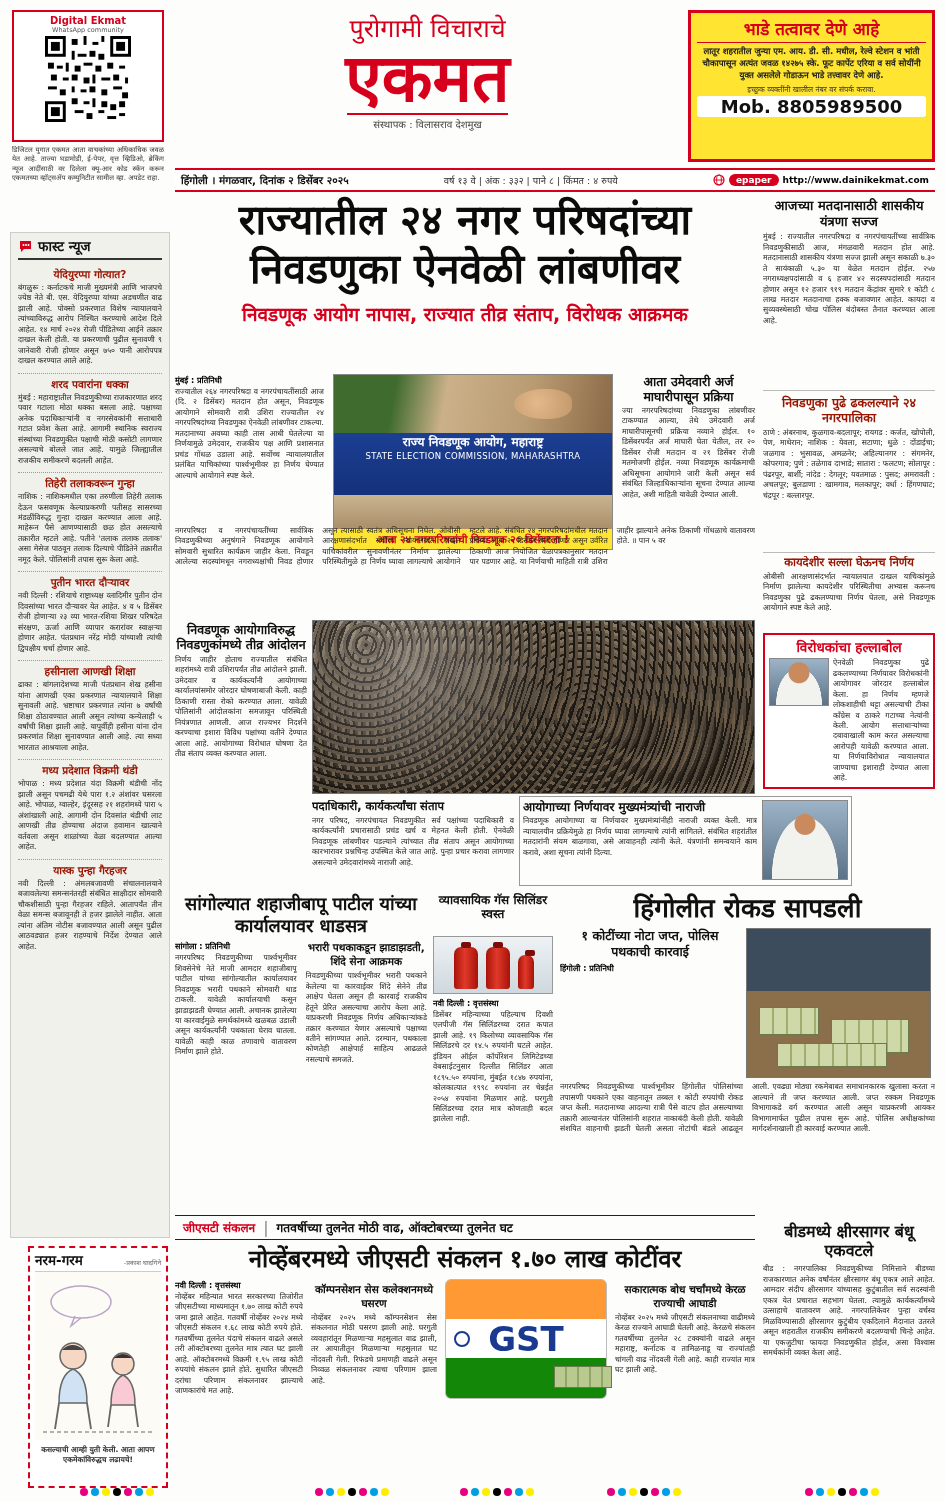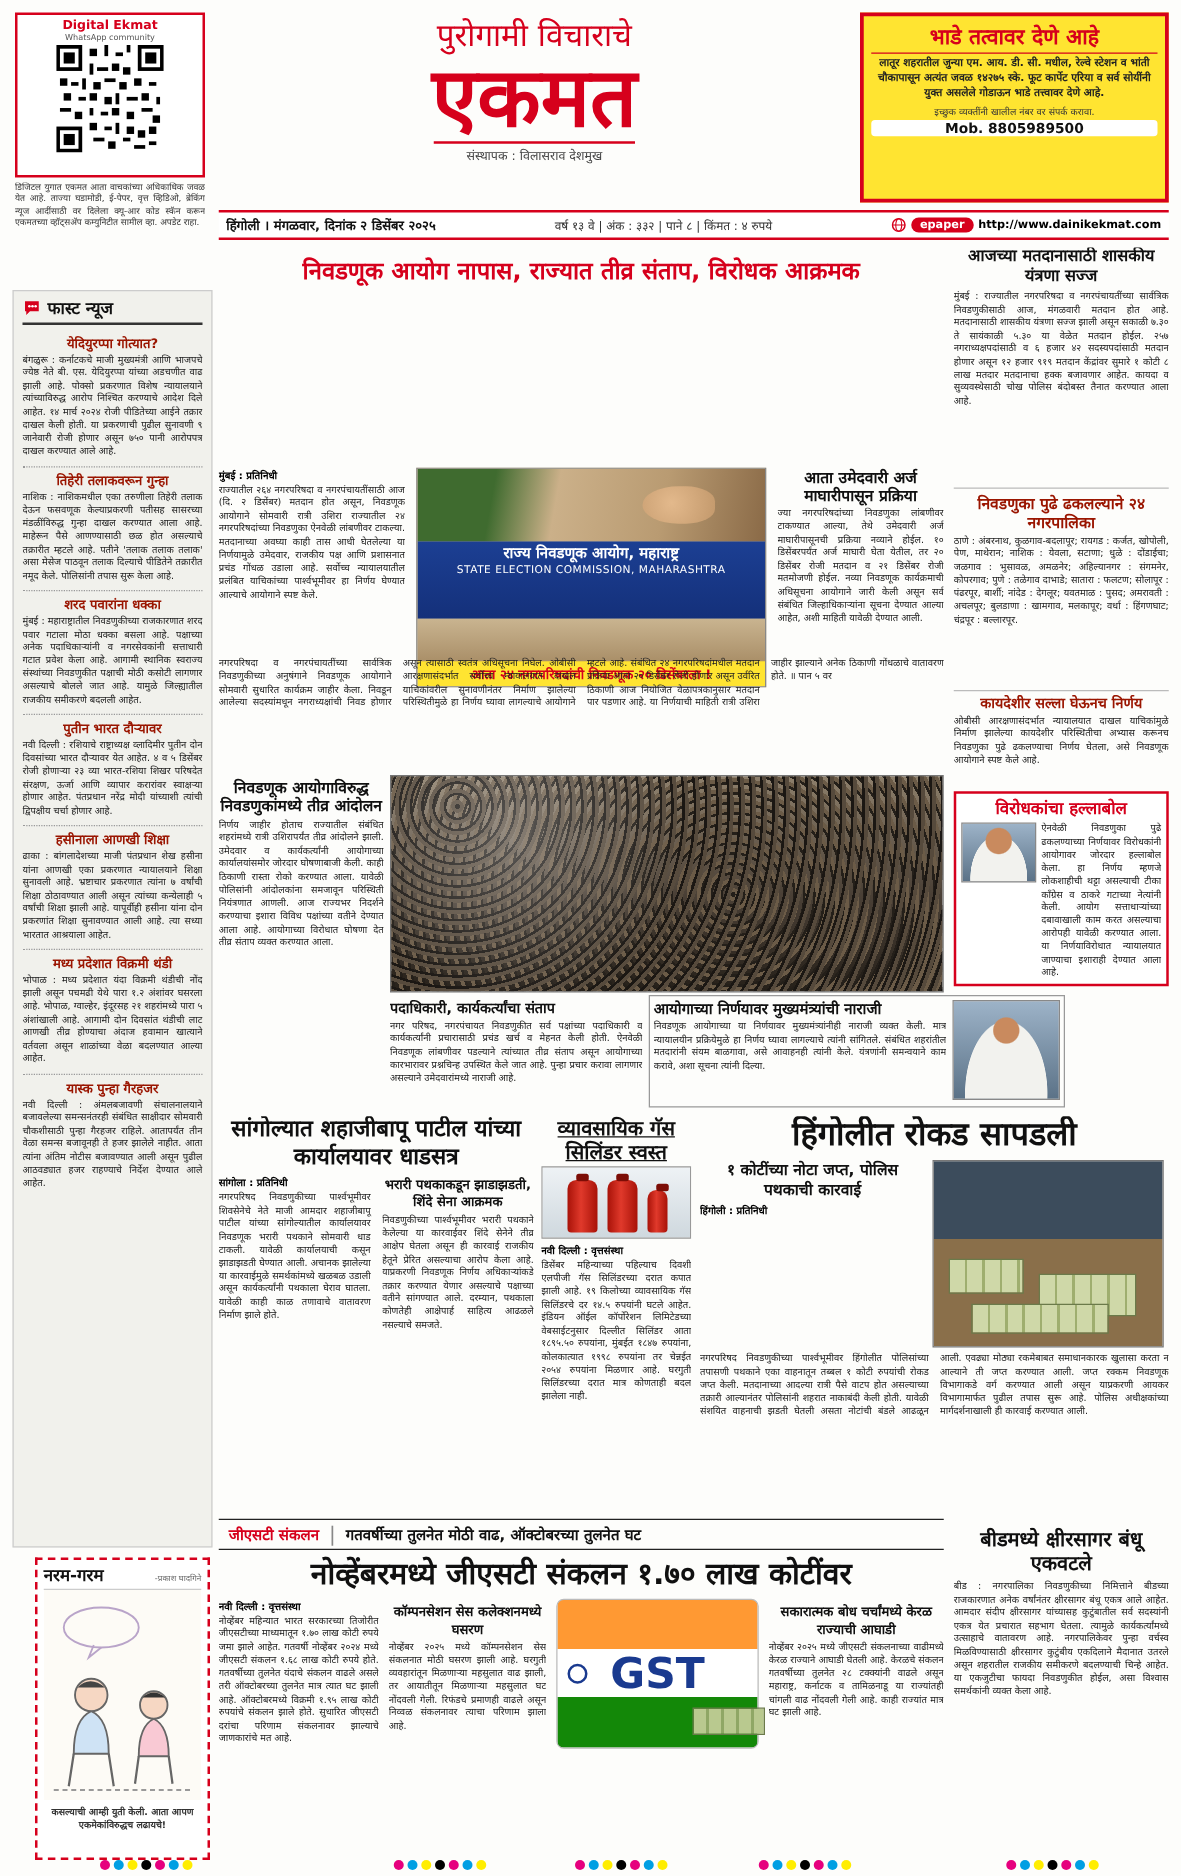--- a/index.html
+++ b/index.html
@@ -22,21 +22,21 @@
   #qr-box .qr-sub{font-size:6.5px;color:#555;}
   #qr-caption{left:12px;top:146px;width:152px;height:82px;font-size:7px;line-height:1.35;text-align:justify;color:#333;overflow:hidden;}
   #masthead{left:180px;top:6px;width:495px;height:160px;text-align:center;}
   #masthead .tagline{color:var(--red);font-size:25px;font-weight:normal;margin-top:4px;}
   #masthead .title{color:var(--red);font-size:66px;font-weight:bold;line-height:1.05;}
   #masthead .founder{display:inline-block;font-size:10px;color:#444;border-top:2px solid var(--red);padding:2px 26px 0;}
   #ad-box{left:688px;top:10px;width:247px;height:152px;background:var(--yellow);border:3px solid var(--red);padding:4px 6px;text-align:center;}
   #ad-box .ad-title{color:var(--red);font-size:17px;font-weight:bold;border-bottom:1px solid var(--red);padding-bottom:2px;margin-bottom:3px;}
   #ad-box .ad-body{font-size:8.5px;line-height:1.4;font-weight:bold;color:#222;text-align:center;}
   #ad-box .ad-contact{font-size:7.5px;color:#333;margin-top:2px;}
-  #ad-box .ad-phone{font-size:11px;font-weight:bold;background:#fff;border-radius:3px;margin-top:2px;}
+  #ad-box .ad-phone{font-size:18px;font-weight:bold;background:#fff;border-radius:3px;margin-top:2px;}
   
   #date-bar{left:175px;top:168px;width:760px;height:24px;border-top:2px solid var(--red);border-bottom:2px solid var(--red);display:flex;align-items:center;justify-content:space-between;padding:0 6px;background:#fff;}
   #date-bar .d-left{font-size:10.5px;font-weight:bold;}
   #date-bar .d-center{font-size:9.5px;color:#333;}
   #date-bar .d-right{display:flex;align-items:center;gap:4px;}
   .epaper-pill{background:var(--red);color:#fff;font-size:9px;font-weight:bold;padding:1px 7px;border-radius:8px;}
   .site-url{font-size:9px;font-weight:bold;color:#000;text-decoration:none;}
   
   #fast-news{left:10px;top:232px;width:160px;height:1006px;background:#f1f1ec;border:1px solid #ccc;padding:4px 7px;overflow:hidden;}
   #fast-news .fn-head{display:flex;align-items:center;gap:5px;border-bottom:2px solid #333;padding-bottom:3px;margin-bottom:4px;}
@@ -94,21 +94,21 @@
   #kaydeshir .sec-h{font-size:11.5px;color:var(--maroon);margin-bottom:2px;}
   #virodhak{top:633px;height:156px;border:2px solid var(--red);padding:4px;background:#fff;}
   #virodhak .sec-h{font-size:13.5px;color:var(--red);margin-bottom:3px;}
   #virodhak-photo{width:60px;height:48px;float:left;margin:0 4px 2px 0;}
   
   #sangola{left:175px;top:893px;width:252px;height:318px;overflow:hidden;}
   #sangola .sec-h{font-size:18px;margin-bottom:4px;}
   #sangola .cols{column-count:2;column-gap:9px;height:252px;}
   .sub-h{font-size:10.5px;font-weight:bold;text-align:center;margin:3px 0;color:#101010;}
   #gas{left:433px;top:893px;width:120px;height:318px;overflow:hidden;}
-  #gas .sec-h{font-size:16px;margin-bottom:2px;text-decoration:underline;}
+  #gas .sec-h{font-size:12px;margin-bottom:14px;}
   #gas-img{width:100%;height:58px;background:linear-gradient(#eef2f5,#cfd8de);border:1px solid #999;position:relative;margin-bottom:3px;}
   .cyl{position:absolute;bottom:4px;width:24px;height:42px;background:linear-gradient(90deg,#a81208,#e0392b 45%,#a81208);border-radius:7px 7px 3px 3px;}
   .cyl::before{content:"";position:absolute;top:-5px;left:7px;width:10px;height:6px;background:#7c0d06;border-radius:2px;}
   #hingoli{left:560px;top:893px;width:375px;height:318px;overflow:hidden;}
   #hingoli .sec-h{font-size:26px;margin-bottom:4px;}
   #hingoli .kicker{font-size:12.5px;font-weight:bold;text-align:center;line-height:1.25;margin-bottom:3px;}
   #hingoli .top-row{display:flex;gap:6px;}
   #hingoli .top-left{width:180px;overflow:hidden;}
   #cash-photo{width:185px;height:150px;border:1px solid #777;position:relative;background:linear-gradient(#3c4c5c 0 42%,#8a6f4a 42%);}
   .cash{position:absolute;border:1px solid #6b7a4a;background:repeating-linear-gradient(90deg,#cfd8a8 0 12px,#9fae6f 12px 14px);}
@@ -246,46 +246,47 @@
           <circle cx="8" cy="6" r="1" fill="#fff"></circle>
           <circle cx="10.5" cy="6" r="1" fill="#fff"></circle>
       </svg>
       <span class="fn-title">फास्ट न्यूज</span>
     </div>
     <div class="fn-item">
       <div class="fn-h">येदियुरप्पा गोत्यात?</div>
       <div class="body-txt">बंगळुरू : कर्नाटकचे माजी मुख्यमंत्री आणि भाजपचे ज्येष्ठ नेते बी. एस. येदियुरप्पा यांच्या अडचणीत वाढ झाली आहे. पोक्सो प्रकरणात विशेष न्यायालयाने त्यांच्याविरुद्ध आरोप निश्चित करण्याचे आदेश दिले आहेत. १४ मार्च २०२४ रोजी पीडितेच्या आईने तक्रार दाखल केली होती. या प्रकरणाची पुढील सुनावणी ९ जानेवारी रोजी होणार असून ७५० पानी आरोपपत्र दाखल करण्यात आले आहे.</div>
     </div>
     <div class="fn-item">
+      <div class="fn-h">शरद पवारांना धक्का</div>
+      <div class="body-txt">मुंबई : महाराष्ट्रातील निवडणुकीच्या राजकारणात शरद पवार गटाला मोठा धक्का बसला आहे. पक्षाच्या अनेक पदाधिकाऱ्यांनी व नगरसेवकांनी सत्ताधारी गटात प्रवेश केला आहे. आगामी स्थानिक स्वराज्य संस्थांच्या निवडणुकीत पक्षाची मोठी कसोटी लागणार असल्याचे बोलले जात आहे. यामुळे जिल्ह्यातील राजकीय समीकरणे बदलली आहेत.</div>
+    </div>
+    <div class="fn-item">
       <div class="fn-h">तिहेरी तलाकवरून गुन्हा</div>
       <div class="body-txt">नाशिक : नाशिकमधील एका तरुणीला तिहेरी तलाक देऊन फसवणूक केल्याप्रकरणी पतीसह सासरच्या मंडळींविरुद्ध गुन्हा दाखल करण्यात आला आहे. माहेरून पैसे आणण्यासाठी छळ होत असल्याचे तक्रारीत म्हटले आहे. पतीने 'तलाक तलाक तलाक' असा मेसेज पाठवून तलाक दिल्याचे पीडितेने तक्रारीत नमूद केले. पोलिसांनी तपास सुरू केला आहे.</div>
-    </div>
-    <div class="fn-item">
-      <div class="fn-h">शरद पवारांना धक्का</div>
-      <div class="body-txt">मुंबई : महाराष्ट्रातील निवडणुकीच्या राजकारणात शरद पवार गटाला मोठा धक्का बसला आहे. पक्षाच्या अनेक पदाधिकाऱ्यांनी व नगरसेवकांनी सत्ताधारी गटात प्रवेश केला आहे. आगामी स्थानिक स्वराज्य संस्थांच्या निवडणुकीत पक्षाची मोठी कसोटी लागणार असल्याचे बोलले जात आहे. यामुळे जिल्ह्यातील राजकीय समीकरणे बदलली आहेत.</div>
     </div>
     <div class="fn-item">
       <div class="fn-h">पुतीन भारत दौऱ्यावर</div>
       <div class="body-txt">नवी दिल्ली : रशियाचे राष्ट्राध्यक्ष व्लादिमीर पुतीन दोन दिवसांच्या भारत दौऱ्यावर येत आहेत. ४ व ५ डिसेंबर रोजी होणाऱ्या २३ व्या भारत-रशिया शिखर परिषदेत संरक्षण, ऊर्जा आणि व्यापार करारांवर स्वाक्षऱ्या होणार आहेत. पंतप्रधान नरेंद्र मोदी यांच्याशी त्यांची द्विपक्षीय चर्चा होणार आहे.</div>
     </div>
     <div class="fn-item">
       <div class="fn-h">हसीनाला आणखी शिक्षा</div>
       <div class="body-txt">ढाका : बांगलादेशच्या माजी पंतप्रधान शेख हसीना यांना आणखी एका प्रकरणात न्यायालयाने शिक्षा सुनावली आहे. भ्रष्टाचार प्रकरणात त्यांना ७ वर्षांची शिक्षा ठोठावण्यात आली असून त्यांच्या कन्येलाही ५ वर्षांची शिक्षा झाली आहे. यापूर्वीही हसीना यांना दोन प्रकरणांत शिक्षा सुनावण्यात आली आहे. त्या सध्या भारतात आश्रयाला आहेत.</div>
     </div>
     <div class="fn-item">
       <div class="fn-h">मध्य प्रदेशात विक्रमी थंडी</div>
       <div class="body-txt">भोपाळ : मध्य प्रदेशात यंदा विक्रमी थंडीची नोंद झाली असून पचमढी येथे पारा १.२ अंशांवर घसरला आहे. भोपाळ, ग्वाल्हेर, इंदूरसह २१ शहरांमध्ये पारा ५ अंशांखाली आहे. आगामी दोन दिवसांत थंडीची लाट आणखी तीव्र होण्याचा अंदाज हवामान खात्याने वर्तवला असून शाळांच्या वेळा बदलण्यात आल्या आहेत.</div>
     </div>
     <div class="fn-item" style="border-bottom:none;">
       <div class="fn-h">यास्क पुन्हा गैरहजर</div>
       <div class="body-txt">नवी दिल्ली : अंमलबजावणी संचालनालयाने बजावलेल्या समन्सनंतरही संबंधित साक्षीदार सोमवारी चौकशीसाठी पुन्हा गैरहजर राहिले. आतापर्यंत तीन वेळा समन्स बजावूनही ते हजर झालेले नाहीत. आता त्यांना अंतिम नोटीस बजावण्यात आली असून पुढील आठवड्यात हजर राहण्याचे निर्देश देण्यात आले आहेत.</div>
     </div>
   </div>
 
   <div class="abs" id="headline-block">
+    <div class="main-headline">राज्यातील २४ नगर परिषदांच्या निवडणुका ऐनवेळी लांबणीवर</div>
     <div class="main-subhead">निवडणूक आयोग नापास, राज्यात तीव्र संताप, विरोधक आक्रमक</div>
   </div>
 
   <div class="abs" id="lead-row">
     <div class="lead-colA">
       <div class="byline">मुंबई : प्रतिनिधी</div>
       <div class="body-txt">राज्यातील २६४ नगरपरिषदा व नगरपंचायतींसाठी आज (दि. २ डिसेंबर) मतदान होत असून, निवडणूक आयोगाने सोमवारी रात्री उशिरा राज्यातील २४ नगरपरिषदांच्या निवडणुका ऐनवेळी लांबणीवर टाकल्या. मतदानाच्या अवघ्या काही तास आधी घेतलेल्या या निर्णयामुळे उमेदवार, राजकीय पक्ष आणि प्रशासनात प्रचंड गोंधळ उडाला आहे. सर्वोच्च न्यायालयातील प्रलंबित याचिकांच्या पार्श्वभूमीवर हा निर्णय घेण्यात आल्याचे आयोगाने स्पष्ट केले.</div>
     </div>
     <div id="ec-image">
       <div class="ec-top">

